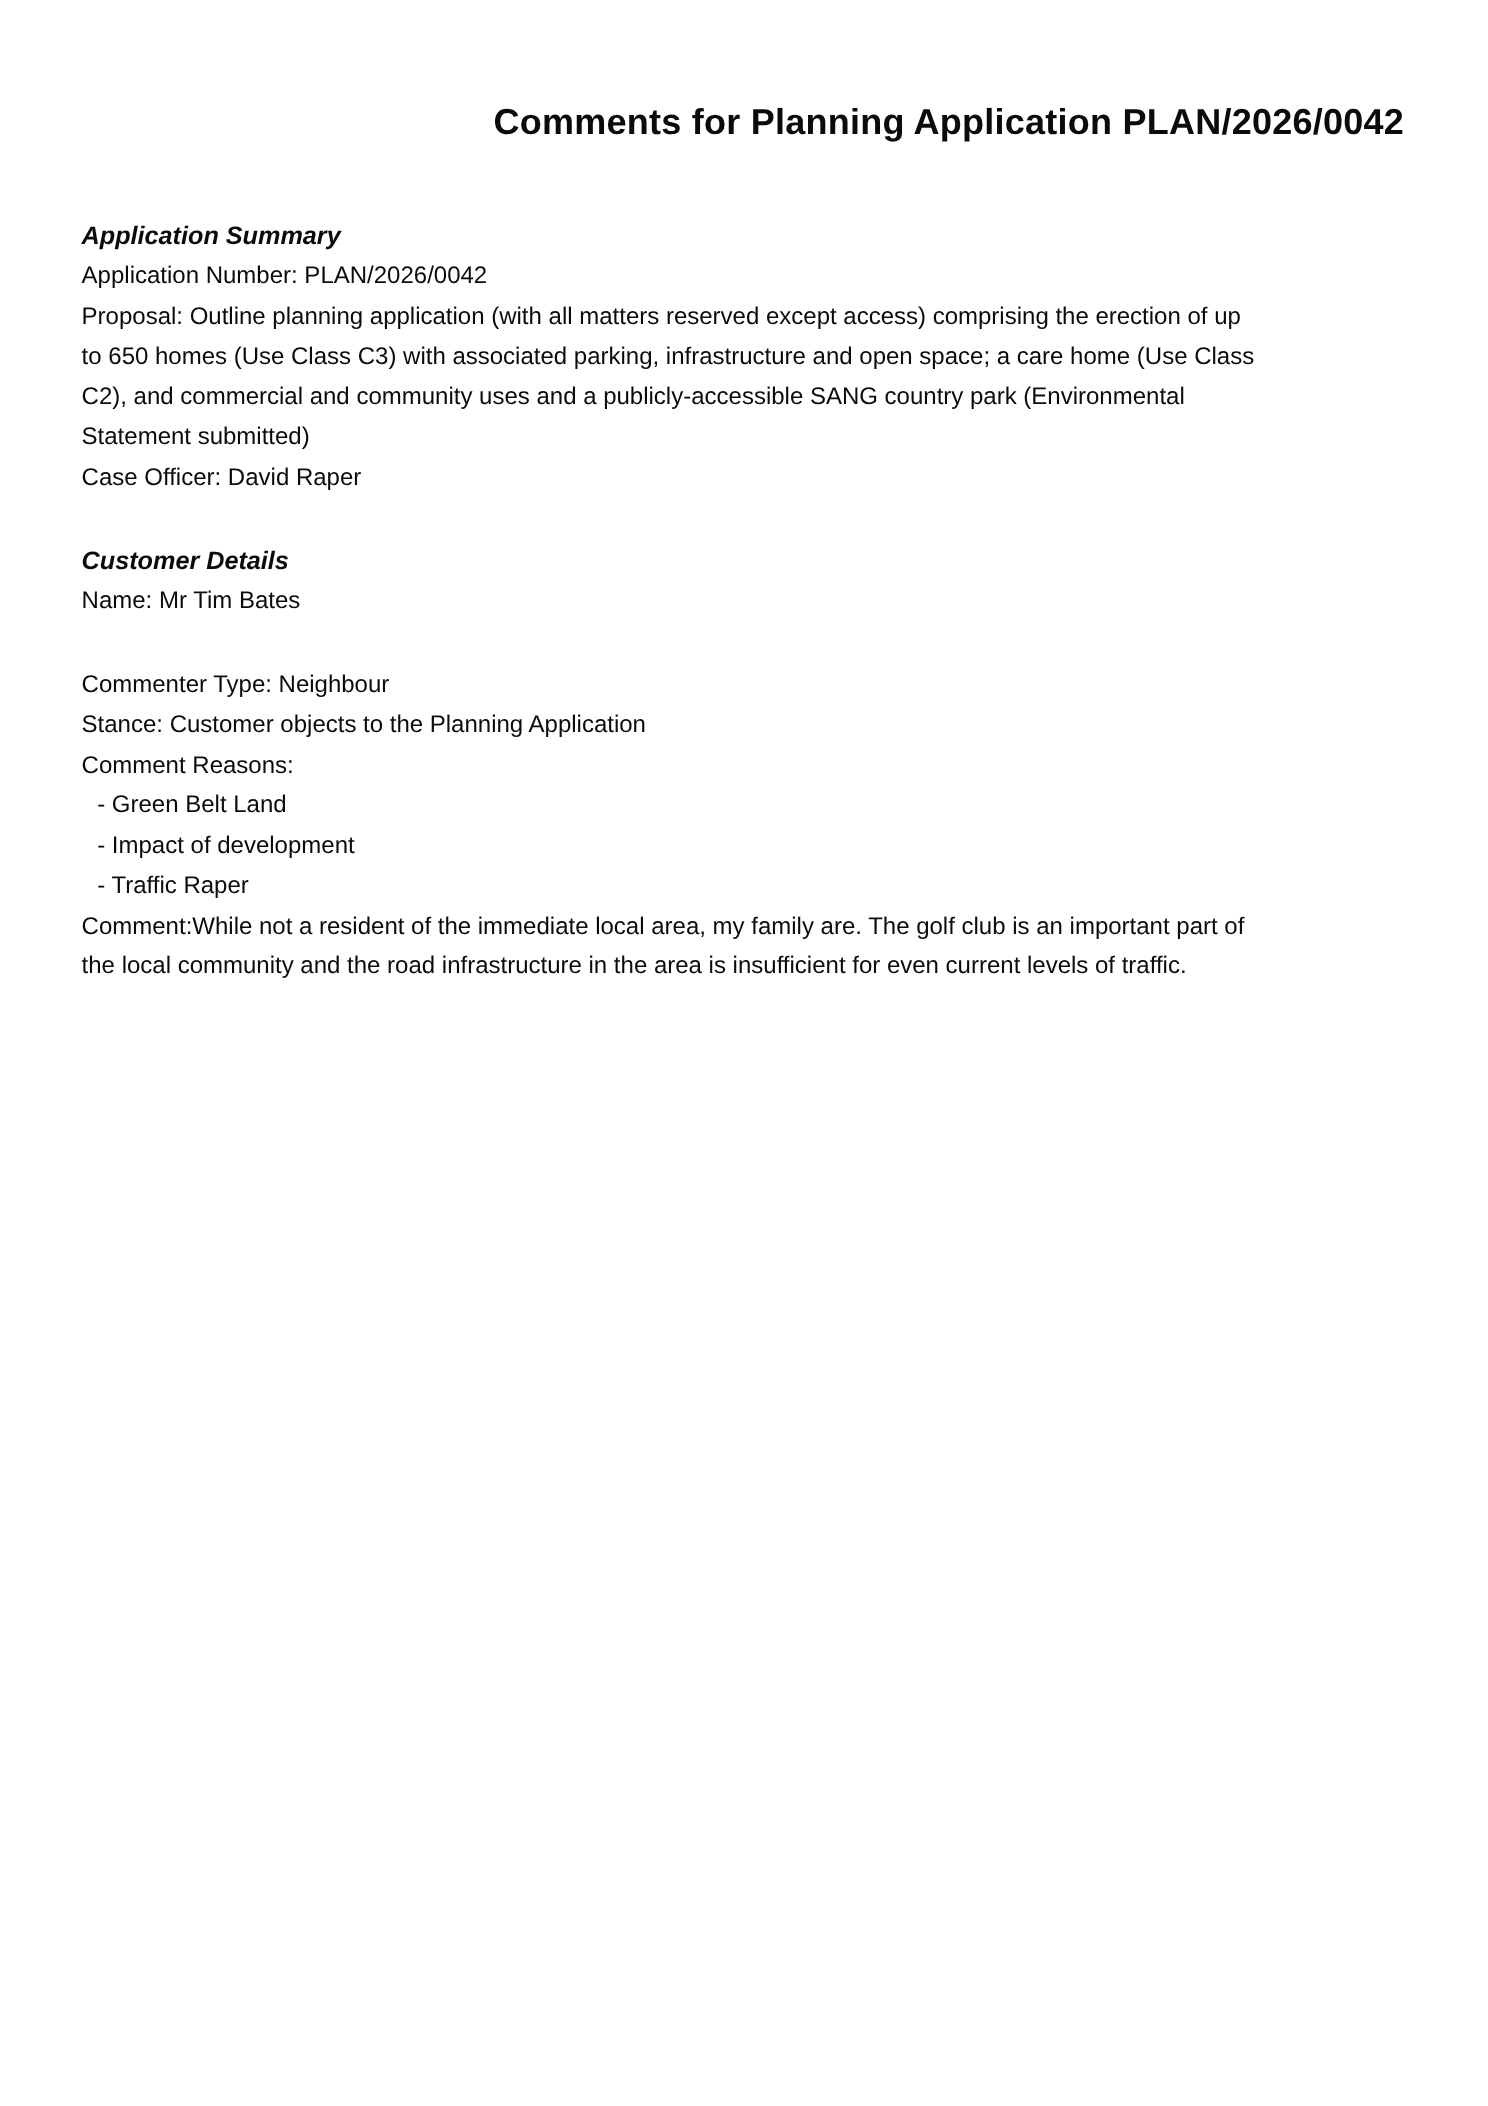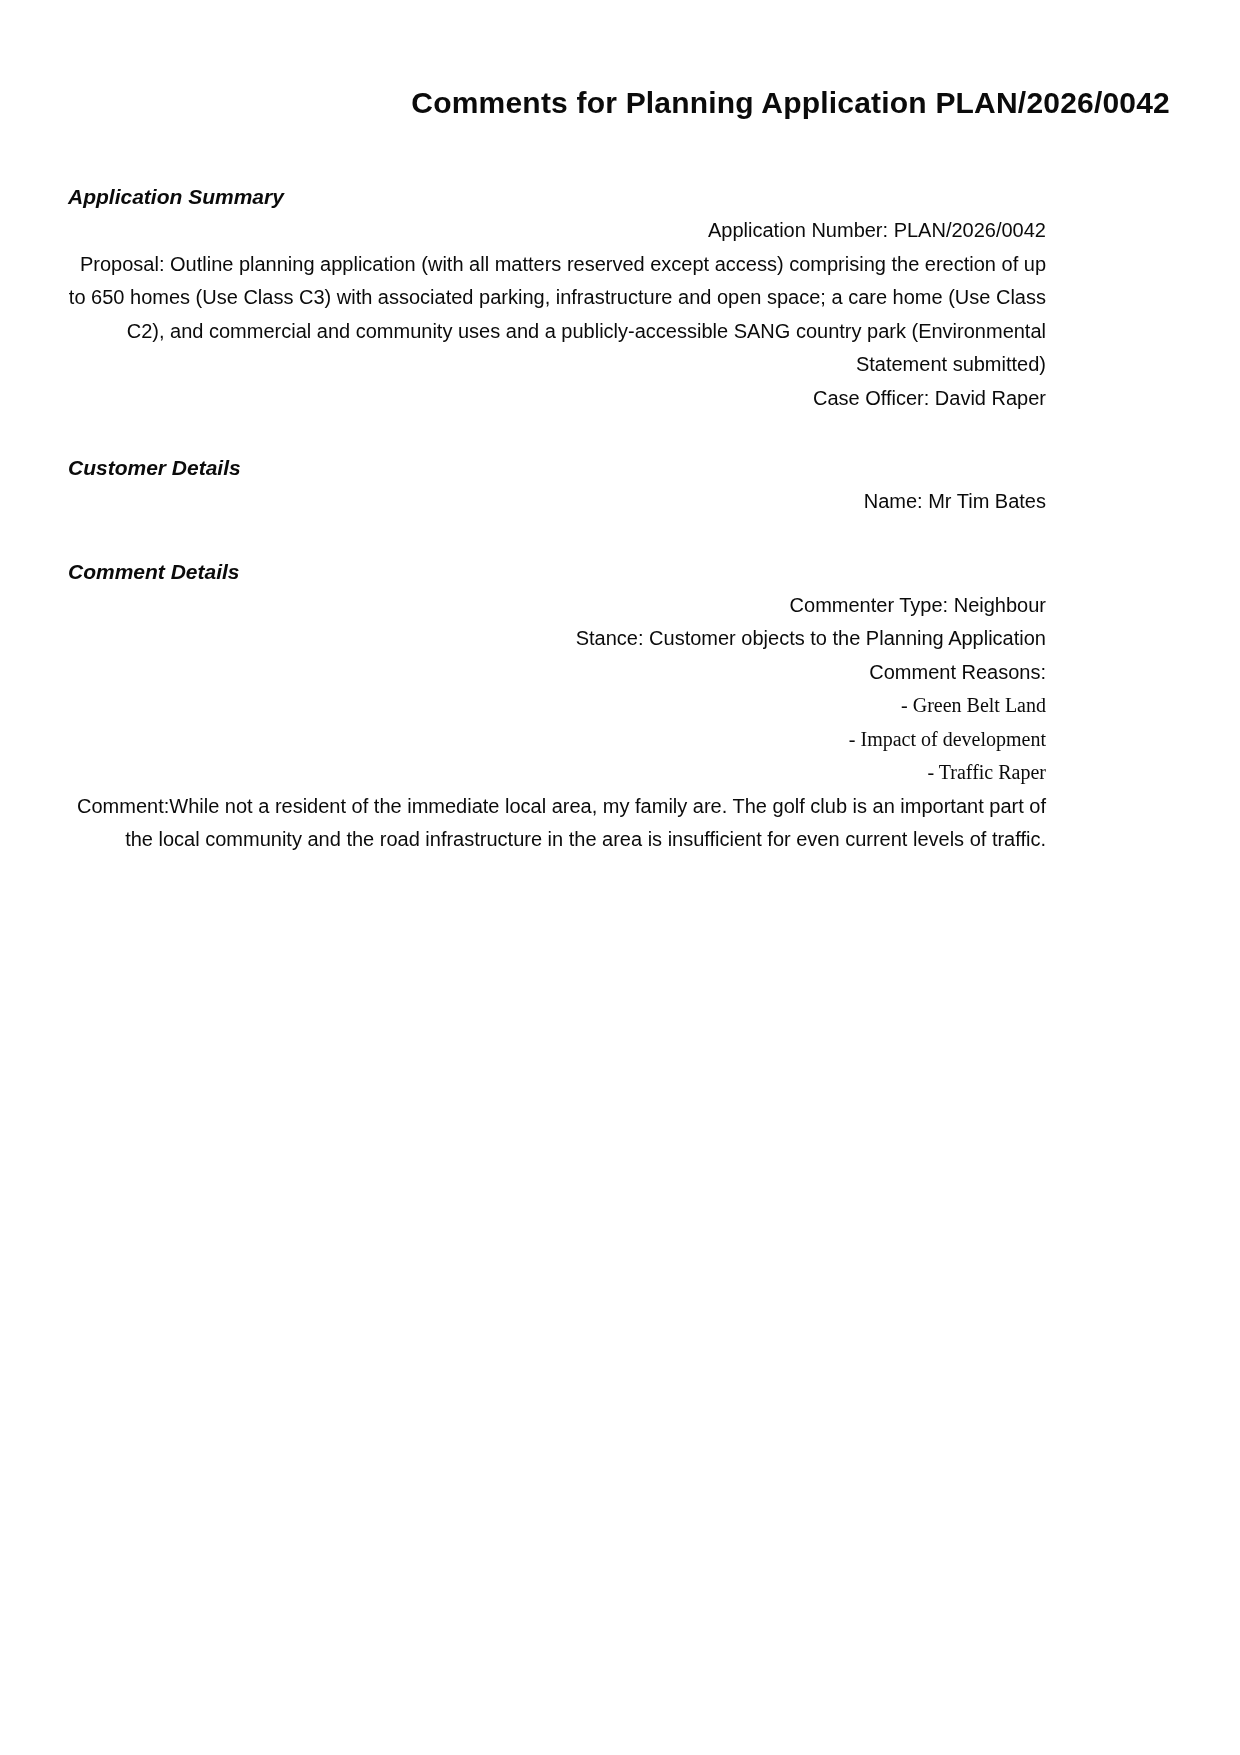--- a/index.html
+++ b/index.html
@@ -33,25 +33,23 @@
     font-size: 21px;
     line-height: 33px;
     margin: 0 0 1px 0;
     font-style: italic;
   }
   .line {
     font-size: 20px;
     line-height: 33.5px;
     margin: 0;
     max-width: 978px;
-    text-align: right;
   }
   .reason-line {
     padding-left: 13px;
-    font-family: Liberation Serif, serif;
   }
 </style>
 </head>
 <body>
 
 <div class="doc">
 
   <h1 class="doc-title">Comments for Planning Application PLAN/2026/0042</h1>
 
   <div class="section">
@@ -60,21 +58,20 @@
     <p class="line">Proposal: Outline planning application (with all matters reserved except access) comprising the erection of up to 650 homes (Use Class C3) with associated parking, infrastructure and open space; a care home (Use Class C2), and commercial and community uses and a publicly-accessible SANG country park (Environmental Statement submitted)</p>
     <p class="line">Case Officer: David Raper</p>
   </div>
 
   <div class="section">
     <h2 class="section-heading">Customer Details</h2>
     <p class="line">Name: Mr Tim Bates</p>
   </div>
 
   <div class="section">
-    <h2 class="section-heading">Comment Details</h2>
     <p class="line">Commenter Type: Neighbour</p>
     <p class="line">Stance: Customer objects to the Planning Application</p>
     <p class="line">Comment Reasons:</p>
     <p class="line reason-line">- Green Belt Land</p>
     <p class="line reason-line">- Impact of development</p>
     <p class="line reason-line">- Traffic Raper</p>
     <p class="line">Comment:While not a resident of the immediate local area, my family are. The golf club is an important part of the local community and the road infrastructure in the area is insufficient for even current levels of traffic.</p>
   </div>
 
 </div>

